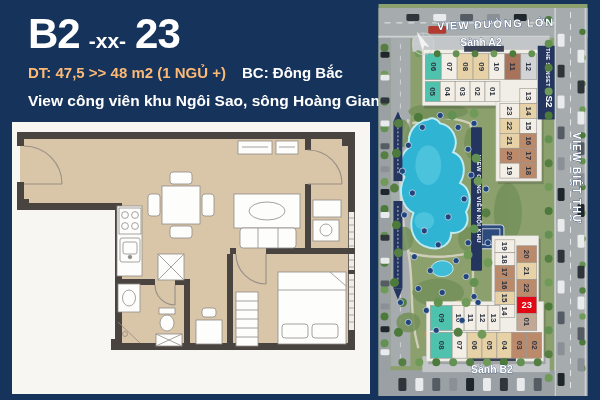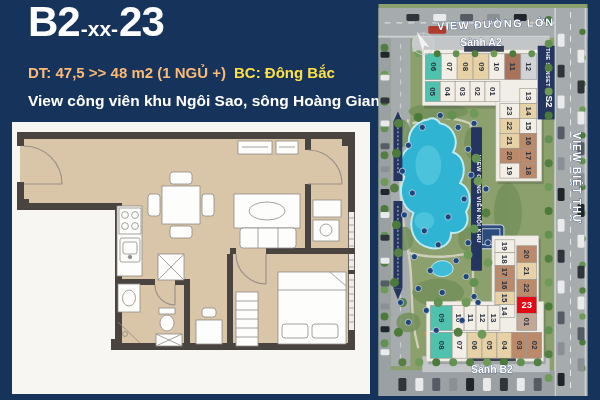--- a/index.html
+++ b/index.html
@@ -1,25 +1,25 @@
 <!DOCTYPE html>
 <html><head>
 <meta charset="utf-8">
 <style>
   html,body{margin:0;padding:0;}
   body{width:600px;height:400px;background:#16335c;font-family:"Liberation Sans",sans-serif;position:relative;overflow:hidden;}
   svg{display:block;font-family:"Liberation Sans",sans-serif;}
-  .header{position:absolute;left:28px;top:0;width:345px;color:#fff;}
+  .header{position:absolute;left:28px;top:12px;width:345px;color:#fff;}
   .title-row{display:flex;align-items:baseline;white-space:nowrap;}
   .code-big{font-size:42px;font-weight:bold;letter-spacing:-1px;line-height:1.05;}
-  .code-sep{font-size:21px;font-weight:bold;margin:0 1px;}
+  .code-sep{font-size:21px;font-weight:bold;margin:0 9px;}
   .code-suffix{font-size:19px;font-weight:500;margin-left:24px;letter-spacing:.3px;}
   .line2{position:absolute;left:28px;top:64px;font-size:15px;font-weight:bold;white-space:nowrap;}
   .line2 .gold{color:#fdba74;}
-  .line2 .bc{color:#fde047;margin-left:8px;}
+  .line2 .bc{color:#ffffff;margin-left:16px;}
   .line3{position:absolute;left:28px;top:92px;font-size:15.5px;font-weight:bold;color:#fff;white-space:nowrap;}
   .floorplan-card{position:absolute;left:12px;top:122px;width:358px;height:272px;background:#f7f6f3;}
   .site-map{position:absolute;left:378px;top:4px;width:210px;height:392px;}
 </style>
 </head>
 <body>
 
 <div>
 
   <div class="header">

